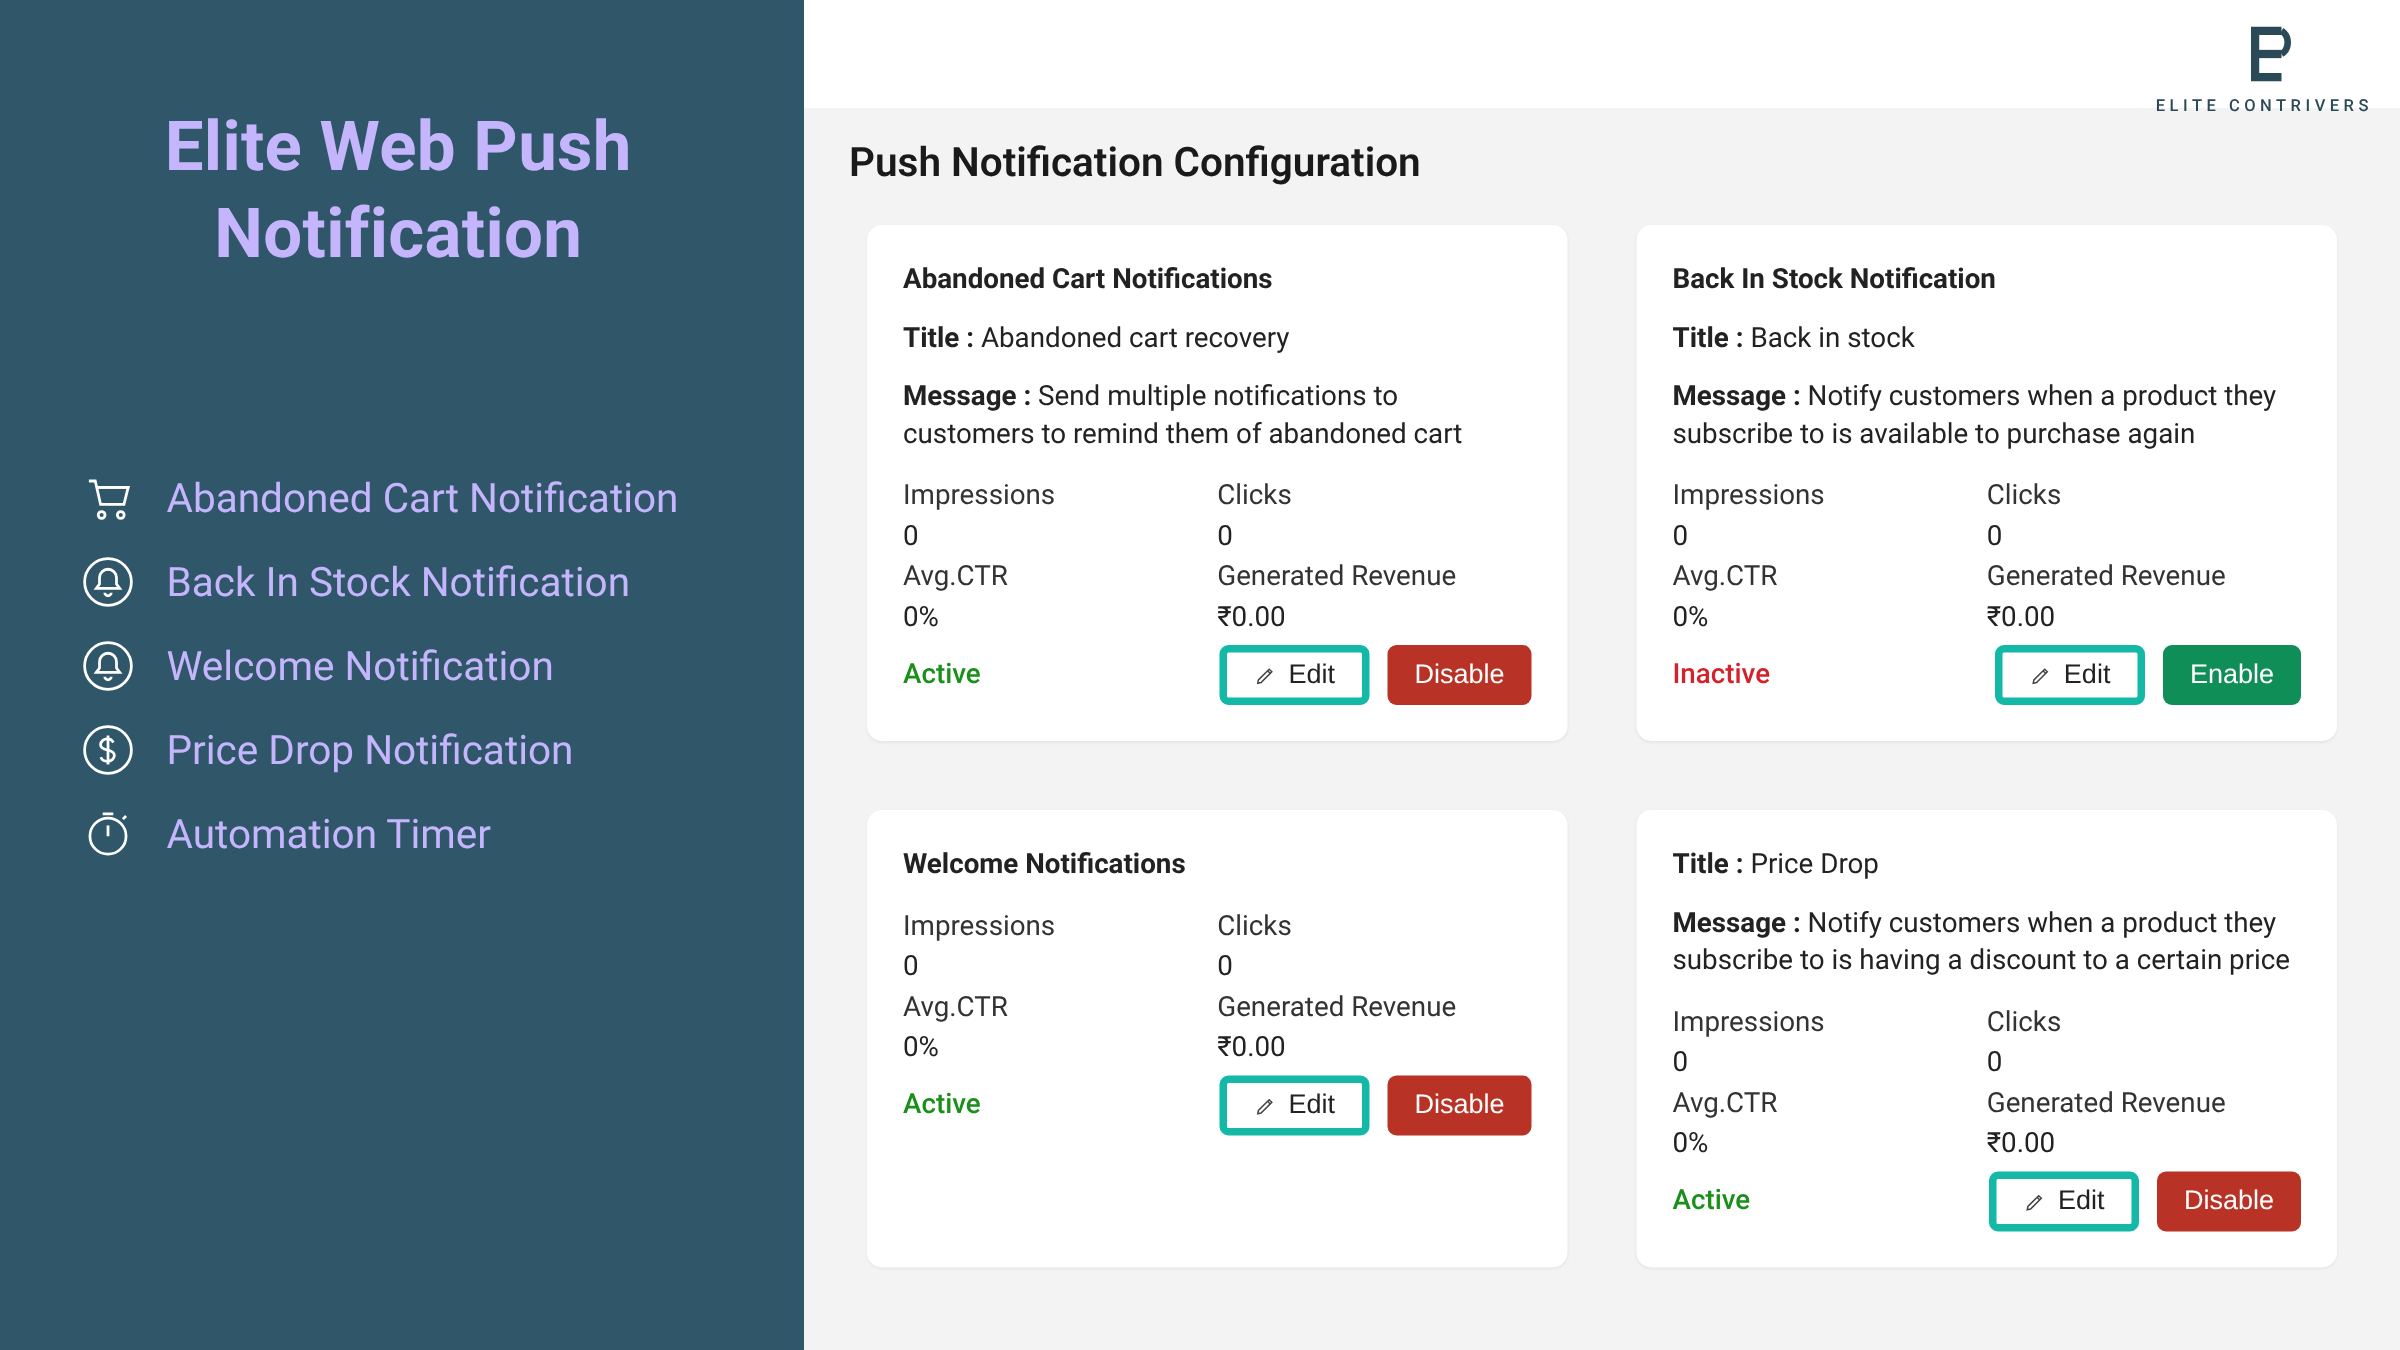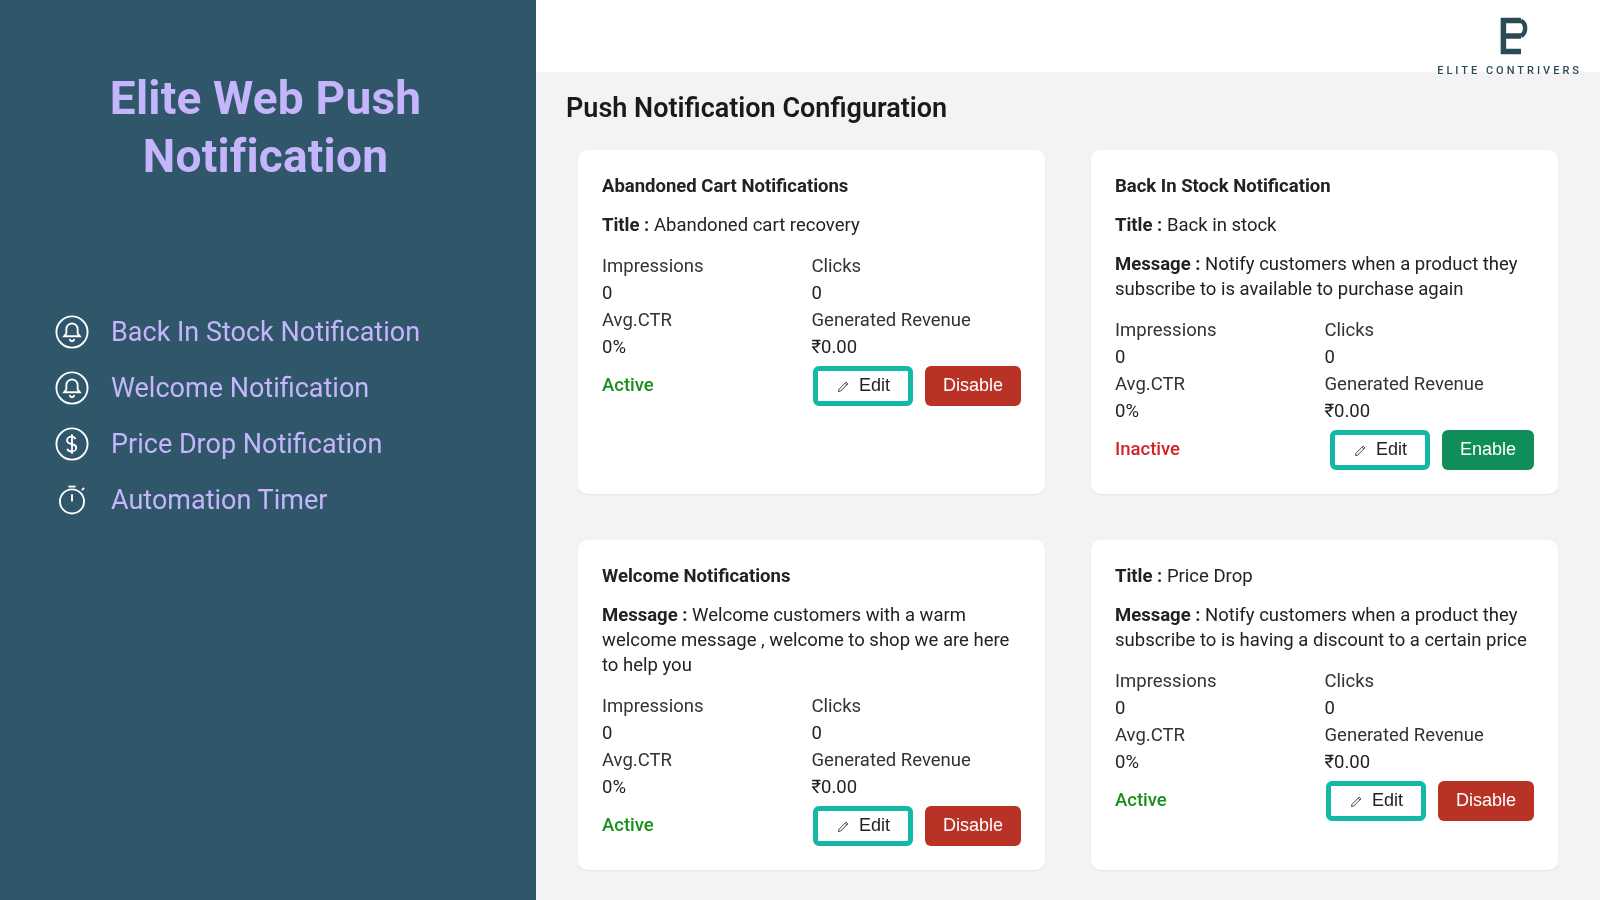--- a/index.html
+++ b/index.html
@@ -45,20 +45,31 @@
 </style>
 </head>
 <body>
 
 <aside class="sidebar">
   <div class="sidebar-title">Elite Web Push Notification</div>
   <nav class="nav-list">
     <div class="nav-item">
       <span class="icon">
         <svg viewBox="0 0 24 24" width="34" height="34">
+            <circle cx="9" cy="20" r="1.6"></circle>
+            <circle cx="18" cy="20" r="1.6"></circle>
+            <path d="M3 4h3l2.5 11h11l2-8H7"></path>
+            <path d="M7 7h15"></path>
+          </svg>
+      </span>
+      <span>Abandoned Cart Notification</span>
+    </div>
+    <div class="nav-item">
+      <span class="icon">
+        <svg viewBox="0 0 24 24" width="34" height="34">
             <circle cx="12" cy="12" r="11"></circle>
             <path d="M12 6a4 4 0 0 0-4 4v3l-1.5 2h11L16 13v-3a4 4 0 0 0-4-4z"></path>
             <path d="M10.5 17a1.5 1.5 0 0 0 3 0"></path>
           </svg>
       </span>
       <span>Back In Stock Notification</span>
     </div>
     <div class="nav-item">
       <span class="icon">
         <svg viewBox="0 0 24 24" width="34" height="34">
@@ -107,20 +118,23 @@
   </div>
 
   <h1 class="page-title">Push Notification Configuration</h1>
 
   <div class="cards" id="cards">
       <div class="card">
     <div class="card-heading">Abandoned Cart Notifications</div>
     <div class="row-title">
       <span class="label-strong">Title : </span><span>Abandoned cart recovery</span>
     </div>
+    <div class="row-msg">
+      <span class="label-strong">Message : </span><span>Send multiple notifications to customers to remind them of abandoned cart</span>
+    </div>
     <div class="stats">
       <div class="stat-label">Impressions</div>
       <div class="stat-label">Clicks</div>
       <div class="stat-val">0</div>
       <div class="stat-val">0</div>
       <div class="stat-label">Avg.CTR</div>
       <div class="stat-label">Generated Revenue</div>
       <div class="stat-val">0%</div>
       <div class="stat-val">₹0.00</div>
     </div>
@@ -165,23 +179,20 @@
                   <path d="M14.5 6.7l2.8 2.8"></path>
                 </svg></span>
           <span>Edit</span>
         </button>
         <button class="btn btn-enable">Enable</button>
       </span>
     </div>
   </div>
       <div class="card">
     <div class="card-heading">Welcome Notifications</div>
-    <div class="row-msg">
-      <span class="label-strong">Message : </span><span>Welcome customers with a warm welcome message , welcome to shop we are here to help you</span>
-    </div>
     <div class="stats">
       <div class="stat-label">Impressions</div>
       <div class="stat-label">Clicks</div>
       <div class="stat-val">0</div>
       <div class="stat-val">0</div>
       <div class="stat-label">Avg.CTR</div>
       <div class="stat-label">Generated Revenue</div>
       <div class="stat-val">0%</div>
       <div class="stat-val">₹0.00</div>
     </div>

